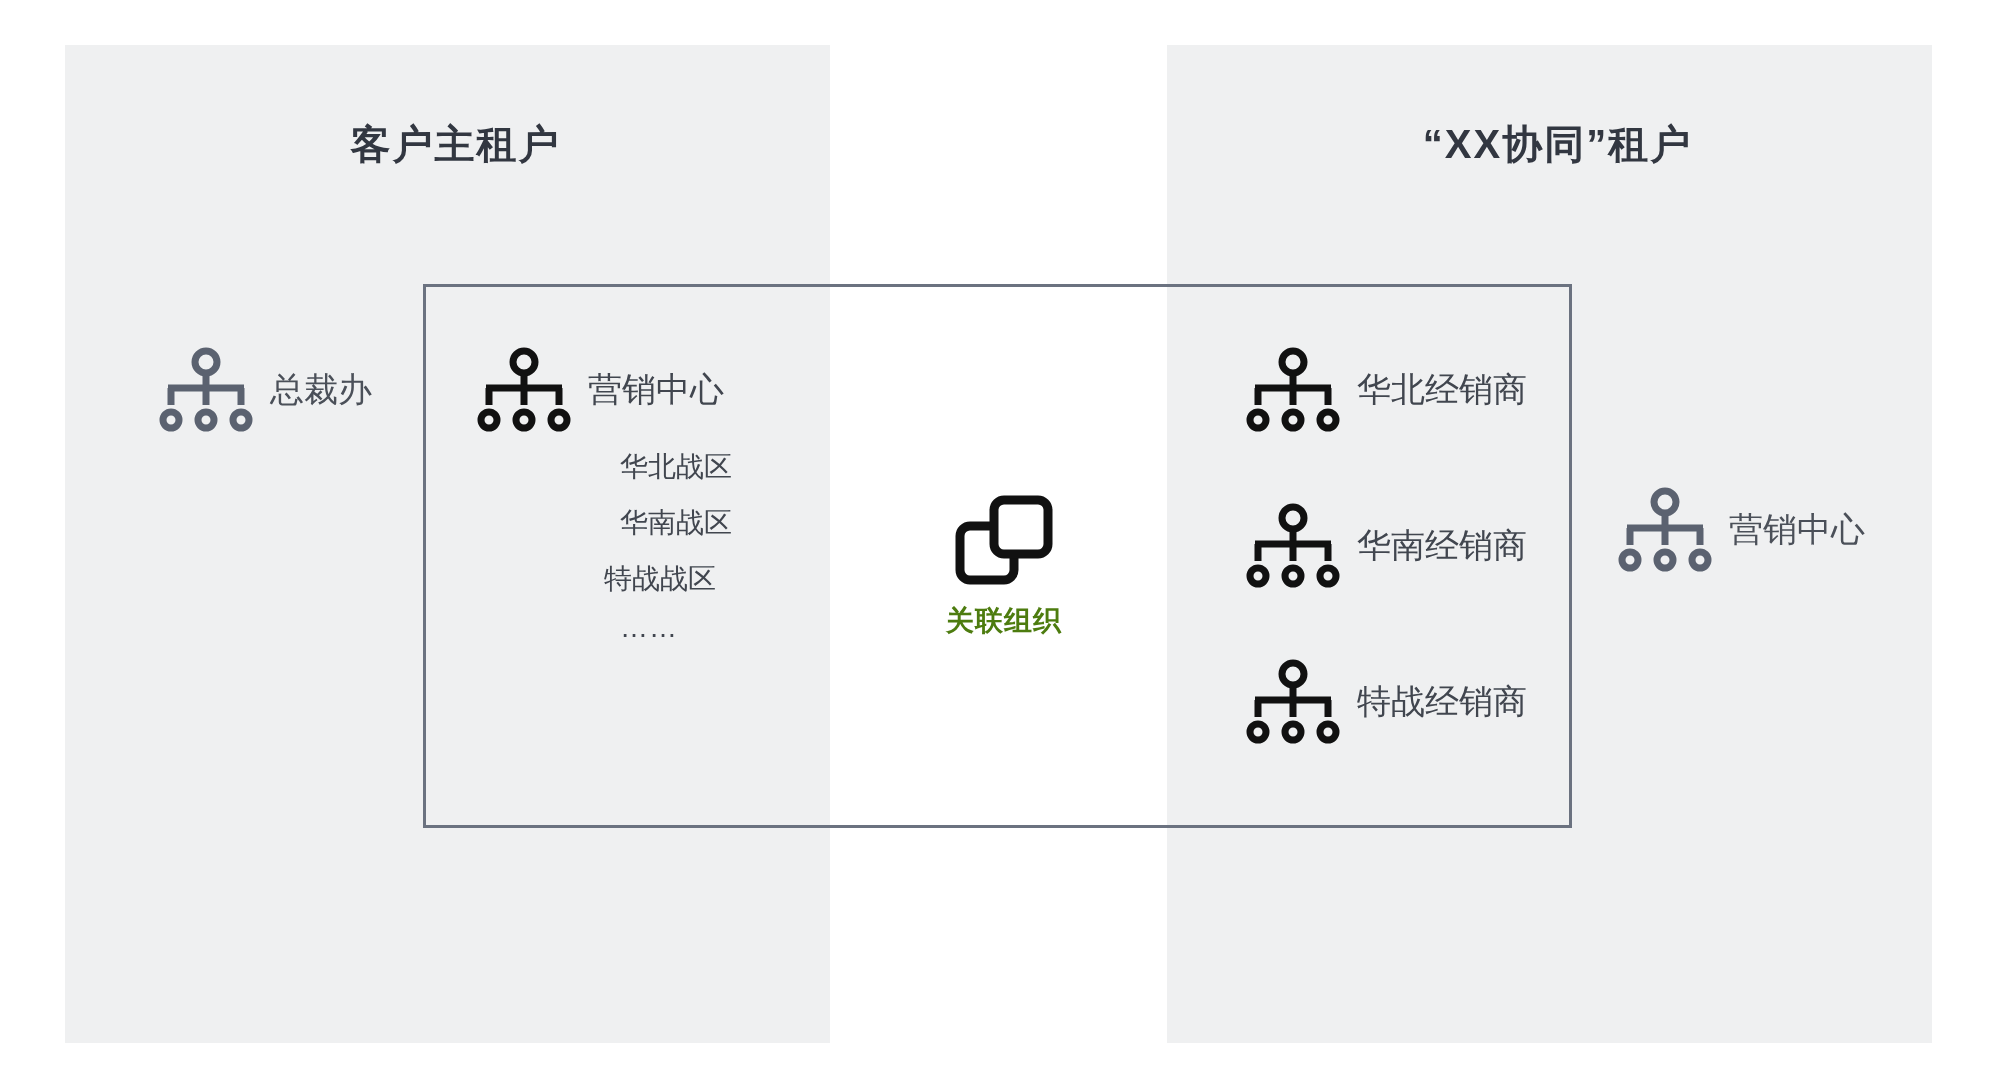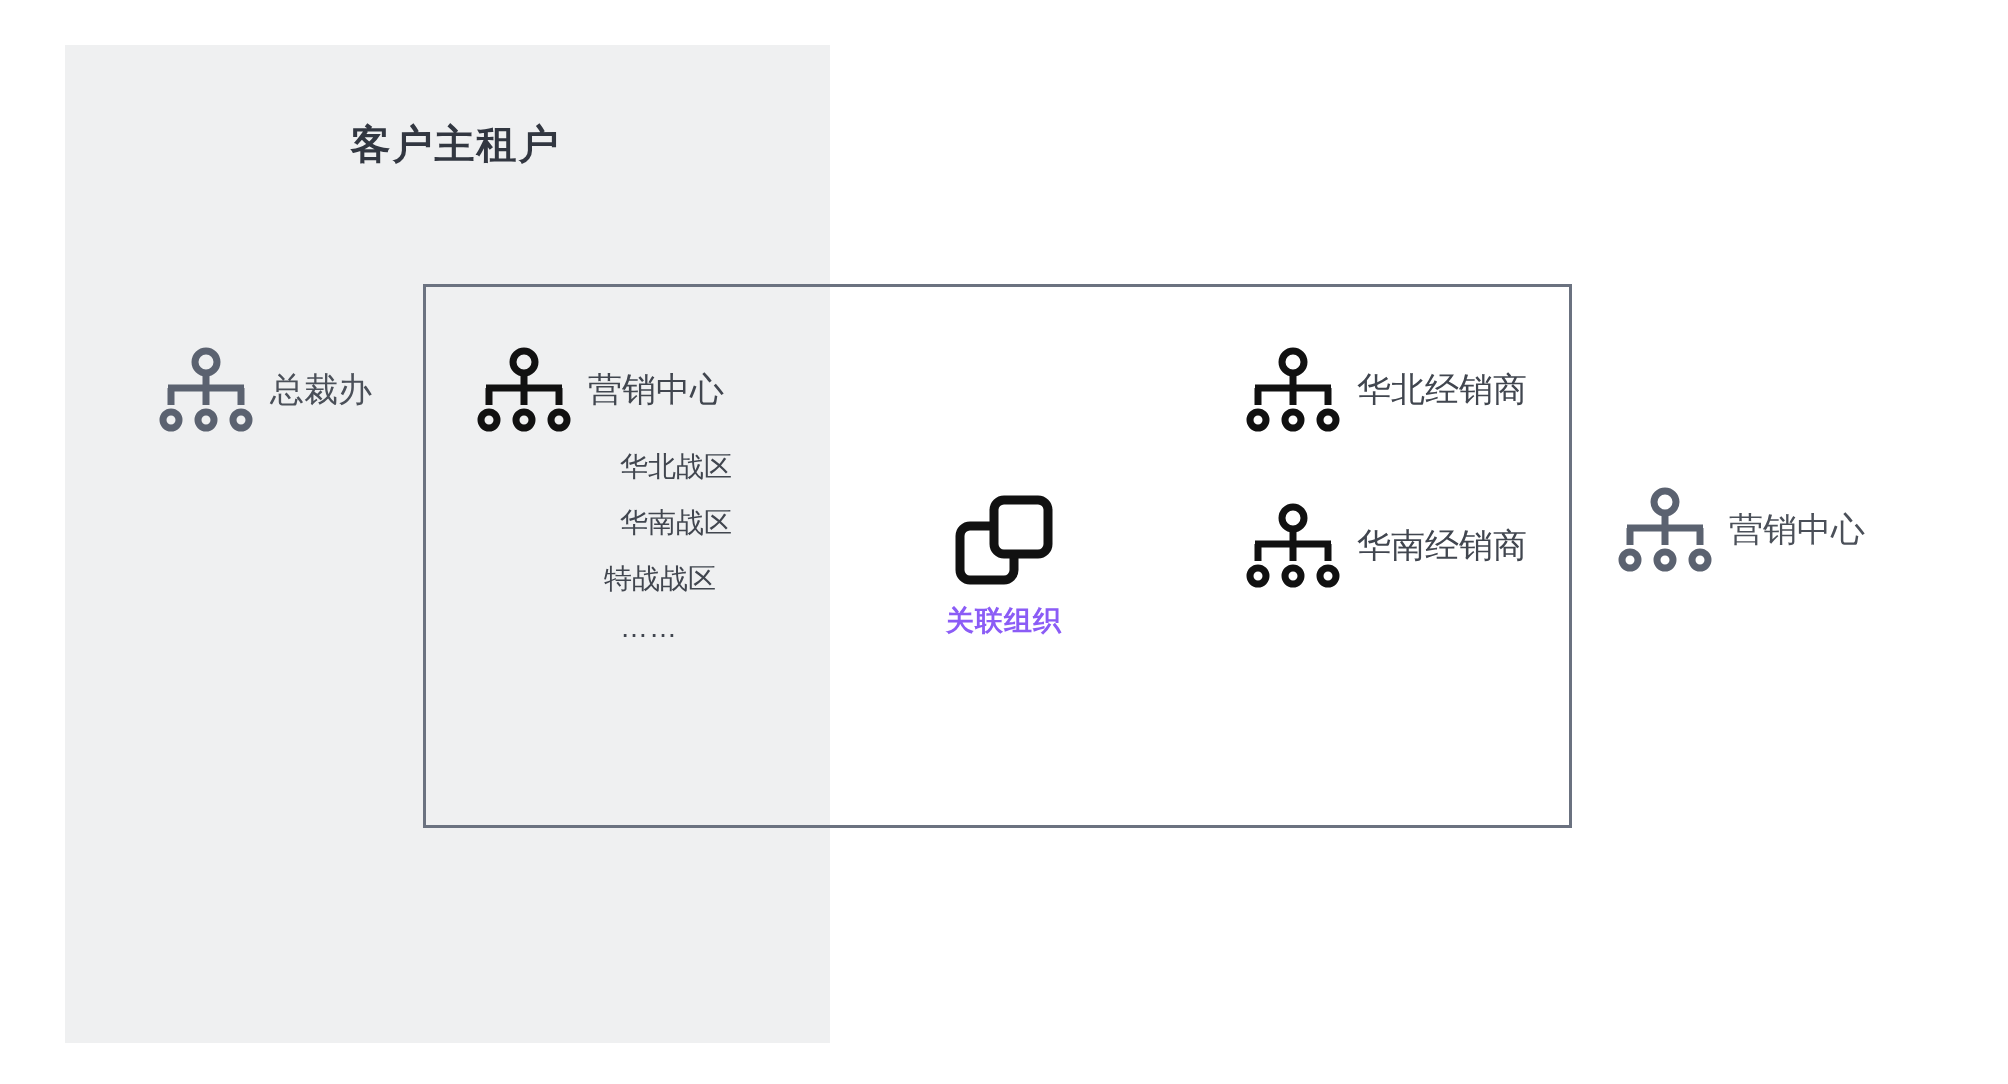--- a/index.html
+++ b/index.html
@@ -99,34 +99,37 @@
     top: 488px;
     width: 148px;
     height: 170px;
     text-align: center;
   }
   #link-node .link-icon { display: block; margin: 0 auto; }
   #link-node .link-label {
     margin-top: 10px;
     font-size: 28px;
     font-weight: 700;
-    color: #8b5cf6;
+    color: #4d7c0f;
     letter-spacing: 1px;
     white-space: nowrap;
   }
 </style>
 </head>
 <body>
 
 <div id="stage">
 
   <div class="panel" id="panel-left">
     <div class="panel-title">客户主租户</div>
   </div>
 
+  <div class="panel" id="panel-right">
+    <div class="panel-title">“XX协同”租户</div>
+  </div>
 
   <div id="linked-box"></div>
 
   <div class="org-item gray" style="left:158px; top:346px;text-align:right;">
     <svg class="org-icon" viewBox="0 0 96 86">
       <circle cx="48" cy="16" r="11" fill="none" stroke="#5b6270" stroke-width="7"></circle>
       <line x1="48" y1="27" x2="48" y2="42" stroke="#5b6270" stroke-width="7"></line>
       <line x1="10" y1="42" x2="86" y2="42" stroke="#5b6270" stroke-width="7"></line>
       <line x1="13" y1="42" x2="13" y2="59" stroke="#5b6270" stroke-width="7"></line>
       <line x1="48" y1="42" x2="48" y2="59" stroke="#5b6270" stroke-width="7"></line>
@@ -191,20 +194,34 @@
       <line x1="13" y1="42" x2="13" y2="59" stroke="#111111" stroke-width="7"></line>
       <line x1="48" y1="42" x2="48" y2="59" stroke="#111111" stroke-width="7"></line>
       <line x1="83" y1="42" x2="83" y2="59" stroke="#111111" stroke-width="7"></line>
       <circle cx="13" cy="74" r="8" fill="none" stroke="#111111" stroke-width="7"></circle>
       <circle cx="48" cy="74" r="8" fill="none" stroke="#111111" stroke-width="7"></circle>
       <circle cx="83" cy="74" r="8" fill="none" stroke="#111111" stroke-width="7"></circle>
     </svg>
     <span class="org-label">华南经销商</span>
   </div>
 
+  <div class="org-item" style="left:1245px; top:658px;">
+    <svg class="org-icon" viewBox="0 0 96 86">
+      <circle cx="48" cy="16" r="11" fill="none" stroke="#111111" stroke-width="7"></circle>
+      <line x1="48" y1="27" x2="48" y2="42" stroke="#111111" stroke-width="7"></line>
+      <line x1="10" y1="42" x2="86" y2="42" stroke="#111111" stroke-width="7"></line>
+      <line x1="13" y1="42" x2="13" y2="59" stroke="#111111" stroke-width="7"></line>
+      <line x1="48" y1="42" x2="48" y2="59" stroke="#111111" stroke-width="7"></line>
+      <line x1="83" y1="42" x2="83" y2="59" stroke="#111111" stroke-width="7"></line>
+      <circle cx="13" cy="74" r="8" fill="none" stroke="#111111" stroke-width="7"></circle>
+      <circle cx="48" cy="74" r="8" fill="none" stroke="#111111" stroke-width="7"></circle>
+      <circle cx="83" cy="74" r="8" fill="none" stroke="#111111" stroke-width="7"></circle>
+    </svg>
+    <span class="org-label">特战经销商</span>
+  </div>
 
   <div class="org-item gray" style="left:1617px; top:486px;">
     <svg class="org-icon" viewBox="0 0 96 86">
       <circle cx="48" cy="16" r="11" fill="none" stroke="#5b6270" stroke-width="7"></circle>
       <line x1="48" y1="27" x2="48" y2="42" stroke="#5b6270" stroke-width="7"></line>
       <line x1="10" y1="42" x2="86" y2="42" stroke="#5b6270" stroke-width="7"></line>
       <line x1="13" y1="42" x2="13" y2="59" stroke="#5b6270" stroke-width="7"></line>
       <line x1="48" y1="42" x2="48" y2="59" stroke="#5b6270" stroke-width="7"></line>
       <line x1="83" y1="42" x2="83" y2="59" stroke="#5b6270" stroke-width="7"></line>
       <circle cx="13" cy="74" r="8" fill="none" stroke="#5b6270" stroke-width="7"></circle>

